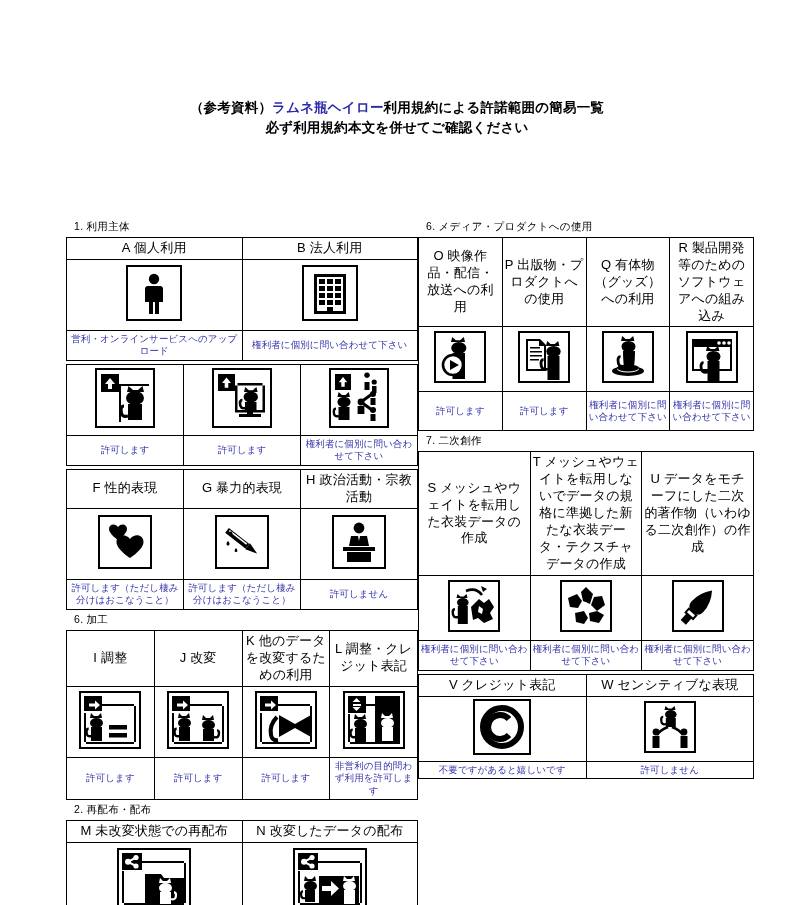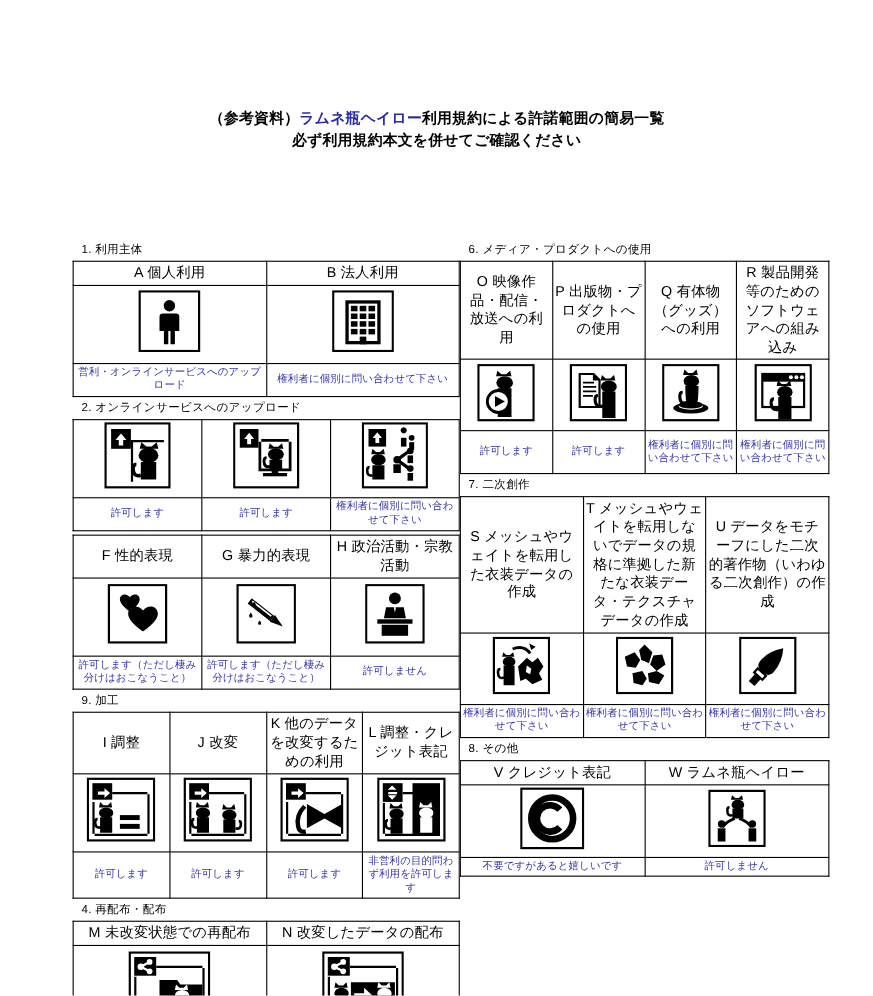--- a/index.html
+++ b/index.html
@@ -172,21 +172,20 @@
           </tr>
           <tr>
             <td class="note">営利・オンラインサービスへのアップロード</td>
             <td class="note">権利者に個別に問い合わせて下さい</td>
           </tr>
         </tbody>
           </table>
       </div>
 
       <div class="section">
-        <div class="section-title">2. オンラインサービスへのアップロード</div>
         <table class="grid">
           <tbody>
           <tr>
             <td class="icon-cell">
               <span class="pict">
                 <svg width="56" height="56" viewBox="0 0 56 56">
                   <rect width="56" height="56" fill="#fff"></rect>
                   <rect x="4" y="4" width="18" height="18" fill="#000"></rect>
                   <path d="M13 8 l5 6 h-3 v5 h-4 v-5 h-3 z" fill="#fff"></path>
                   <path d="M22 14 h30 v2 h-30z" fill="#000"></path>
@@ -305,21 +304,21 @@
           <tr>
             <td class="note">許可します（ただし棲み分けはおこなうこと）</td>
             <td class="note">許可します（ただし棲み分けはおこなうこと）</td>
             <td class="note">許可しません</td>
           </tr>
         </tbody>
           </table>
       </div>
 
       <div class="section">
-        <div class="section-title">9. 加工</div>
+        <div class="section-title">6. 加工</div>
         <table class="grid">
           <tbody>
               <tr>
             <td class="hdr" style="width:25%;height:36px">I 調整</td>
             <td class="hdr" style="width:25%">J 改変</td>
             <td class="hdr" style="width:25%">K 他のデータを改変するための利用</td>
             <td class="hdr" style="width:25%">L 調整・クレジット表記</td>
           </tr>
           <tr>
             <td class="icon-cell">
@@ -401,21 +400,21 @@
             <td class="note note-tall">許可します</td>
             <td class="note note-tall">許可します</td>
             <td class="note note-tall">許可します</td>
             <td class="note note-tall">非営利の目的問わず利用を許可します</td>
           </tr>
         </tbody>
           </table>
       </div>
 
       <div class="section">
-        <div class="section-title">4. 再配布・配布</div>
+        <div class="section-title">2. 再配布・配布</div>
         <table class="grid">
           <tbody>
               <tr>
             <td class="hdr hdr-1line" style="width:50%">M 未改変状態での再配布</td>
             <td class="hdr hdr-1line" style="width:50%">N 改変したデータの配布</td>
           </tr>
           <tr>
             <td class="icon-cell icon-cell-lg">
               <span class="pict">
                 <svg width="70" height="58" viewBox="0 0 70 58">
@@ -621,26 +620,25 @@
           <tr>
             <td class="note">権利者に個別に問い合わせて下さい</td>
             <td class="note">権利者に個別に問い合わせて下さい</td>
             <td class="note">権利者に個別に問い合わせて下さい</td>
           </tr>
         </tbody>
           </table>
       </div>
 
       <div class="section">
-        <div class="section-title">8. その他</div>
         <table class="grid">
           <tbody>
               <tr>
             <td class="hdr hdr-1line" style="width:50%">V クレジット表記</td>
-            <td class="hdr hdr-1line" style="width:50%">W ラムネ瓶ヘイロー</td>
+            <td class="hdr hdr-1line" style="width:50%">W センシティブな表現</td>
           </tr>
           <tr>
             <td class="icon-cell icon-cell-sm">
               <span class="pict">
                 <svg width="54" height="52" viewBox="0 0 54 52">
                   <rect width="54" height="52" fill="#fff"></rect>
                   <circle cx="27" cy="26" r="19" fill="none" stroke="#000" stroke-width="6"></circle>
                   <path d="M34 18 a12 12 0 1 0 0 16" fill="none" stroke="#000" stroke-width="6"></path>
                 </svg>
               </span>

